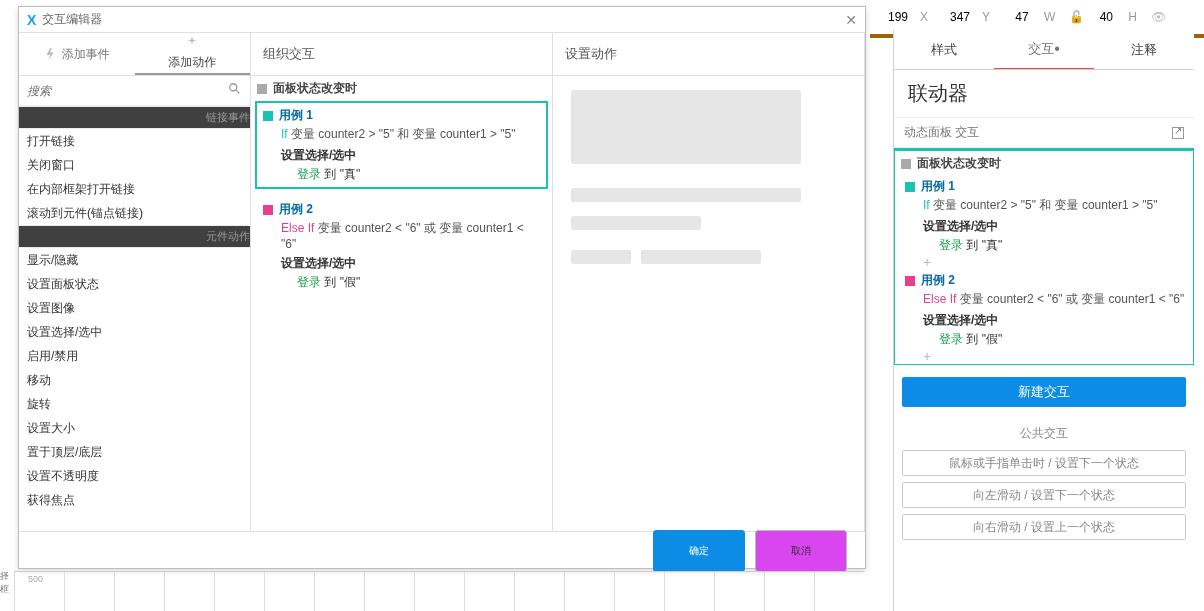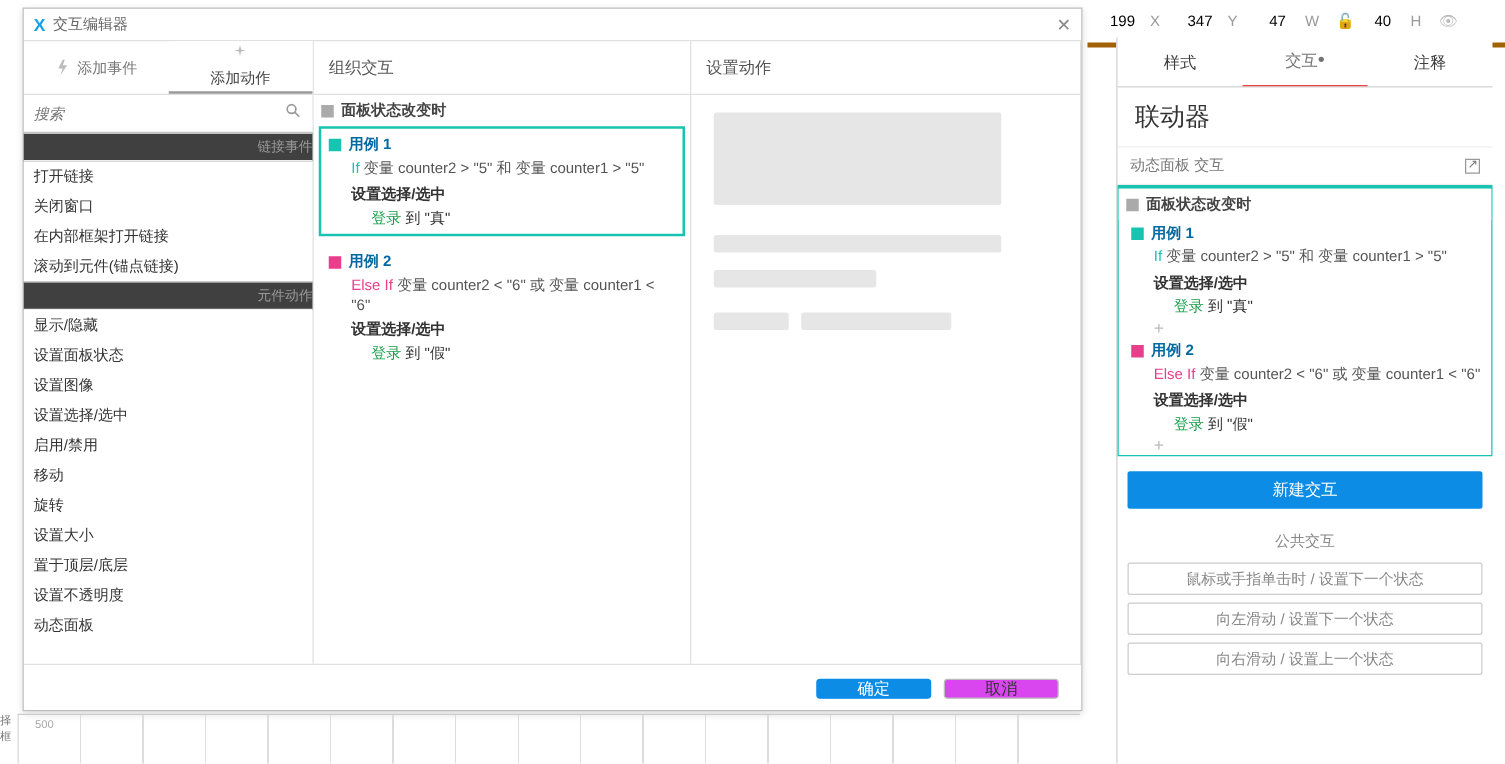--- a/index.html
+++ b/index.html
@@ -53,21 +53,21 @@
 .case .act { padding-left: 18px; font-weight: bold; color: #333; margin-top: 4px; }
 .case .actline { padding-left: 34px; color: #1a9e4b; margin-top: 2px; }
 .case .actline .blk { color: #333; }
 
 
 .ph { background: #e6e6e6; border-radius: 2px; }
 .ph-row { margin: 0 0 14px 0; }
 
 
 .dlg-foot { height: 38px; border-top: 1px solid #e0e0e0; display: flex; align-items: center; justify-content: flex-end; gap: 10px; padding-right: 18px; }
-.btn { height: 16px; min-width: 92px; border-radius: 3px; display: inline-flex; align-items: center; justify-content: center; font-size: 13px; cursor: pointer; font-family: Liberation Serif, serif; }
+.btn { height: 42px; min-width: 92px; border-radius: 3px; display: inline-flex; align-items: center; justify-content: center; font-size: 10px; cursor: pointer; font-family: Liberation Serif, serif; }
 .btn.primary { background: #0d8ce6; color: #fff; border: 1px solid #0d8ce6; }
 .btn.secondary { background: #d946ef; color: #333; border: 1px solid #bbb; }
 
 
 .right-pane { position: absolute; left: 893px; right: 10px; top: 30px; bottom: 0; border-left: 1px solid #d1d1d1; background:#fff; }
 .rp-tabs { height: 40px; border-bottom: 1px solid #d1d1d1; display: flex; }
 .rp-tabs .tab { flex: 1; display: flex; align-items: center; justify-content: center; color: #404040; cursor: pointer; font-size: 13px; }
 .rp-tabs .tab.active { color: #737373; border-bottom: 1px solid #ef4444; }
 .rp-title { padding: 10px 14px; font-size: 20px; color: #333; border-bottom: 1px solid #eee; }
 .rp-sub { padding: 6px 10px; color: #777; font-size: 12px; display: flex; align-items: center; justify-content: space-between; border-bottom: 1px solid #eee; }
@@ -160,21 +160,21 @@
             <div class="item">显示/隐藏</div>
             <div class="item">设置面板状态</div>
             <div class="item">设置图像</div>
             <div class="item">设置选择/选中</div>
             <div class="item">启用/禁用</div>
             <div class="item">移动</div>
             <div class="item">旋转</div>
             <div class="item">设置大小</div>
             <div class="item">置于顶层/底层</div>
             <div class="item">设置不透明度</div>
-            <div class="item">动态面板</div>
+            <div class="item">获得焦点</div>
           </div>
       </div>
     </div>
 
     <div class="col col2">
       <div class="panel-header">组织交互</div>
       <div class="ev-head">
         <span class="sq"></span>
         <span>面板状态改变时</span>
       </div>

